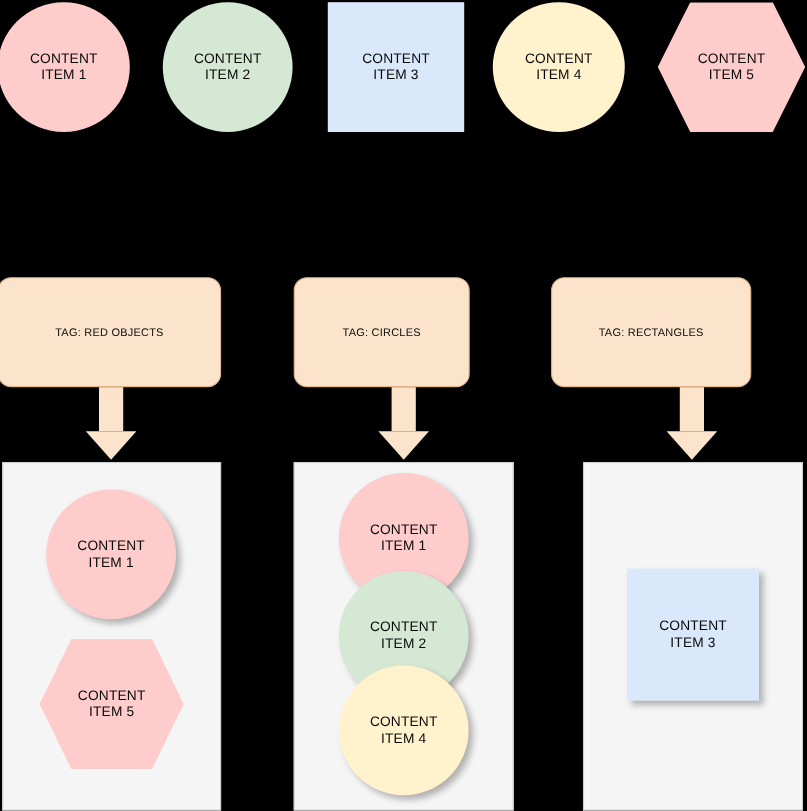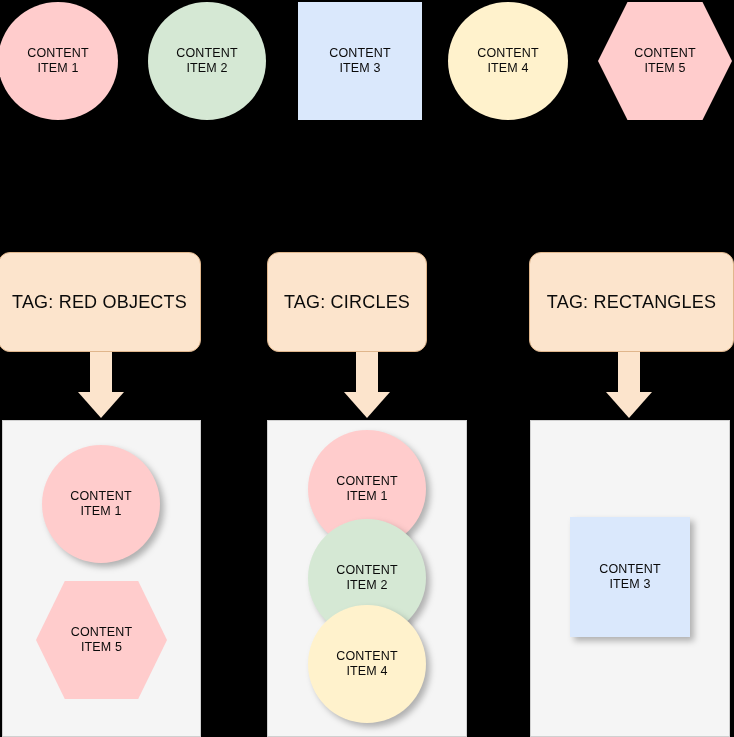--- a/index.html
+++ b/index.html
@@ -9,21 +9,21 @@
 
   .shape{position:absolute;box-sizing:border-box;display:flex;
          align-items:center;justify-content:center;text-align:center;}
   .shape .lbl{font-size:12.5px;line-height:15px;color:#0a0a0a;
               letter-spacing:.15px;white-space:pre-line;position:relative;z-index:2;}
 
   
   .tag{position:absolute;box-sizing:border-box;border-radius:12px;
        background:#fce4cc;border:1px solid #e0b68c;
        display:flex;align-items:center;justify-content:center;}
-  .tag .lbl{font-size:18px;color:#0a0a0a;letter-spacing:.2px;}
+  .tag .lbl{font-size:10px;color:#0a0a0a;letter-spacing:.2px;}
 
   
   .arrow{position:absolute;background:#fce4cc;}
   .arrow .stem{position:absolute;left:50%;transform:translateX(-50%);
                top:0;width:22px;background:#fce4cc;}
   .arrow .head{position:absolute;left:50%;transform:translateX(-50%);
                width:0;height:0;border-left:23px solid transparent;
                border-right:23px solid transparent;border-top:26px solid #fce4cc;}
 
   
@@ -56,21 +56,21 @@
     <div class="shape" style="left: 598px; top: 2px; width: 134px; height: 118px; background: rgb(255, 204, 204); clip-path: polygon(29.48px 0px, 104.52px 0px, 134px 59px, 104.52px 118px, 29.48px 118px, 0px 59px);">
       <span class="lbl">CONTENT
 ITEM 5</span>
     </div>
     <div class="tag" style="left: -2px; top: 252px; width: 203px; height: 100px;">
       <span class="lbl">TAG: RED OBJECTS</span>
     </div>
     <div class="tag" style="left: 267px; top: 252px; width: 160px; height: 100px;">
       <span class="lbl">TAG: CIRCLES</span>
     </div>
-    <div class="tag" style="left: 529px; top: 252px; width: 205px; height: 100px;">
+    <div class="tag" style="left: 501px; top: 252px; width: 182px; height: 100px;">
       <span class="lbl">TAG: RECTANGLES</span>
     </div>
     <div class="arrow" style="left: 78px; top: 352px; width: 46px; height: 66px; background: transparent;">
       <div class="stem" style="height: 40px;"></div>
       <div class="head" style="top: 40px;"></div>
     </div>
     <div class="arrow" style="left: 344px; top: 352px; width: 46px; height: 66px; background: transparent;">
       <div class="stem" style="height: 40px;"></div>
       <div class="head" style="top: 40px;"></div>
     </div>

